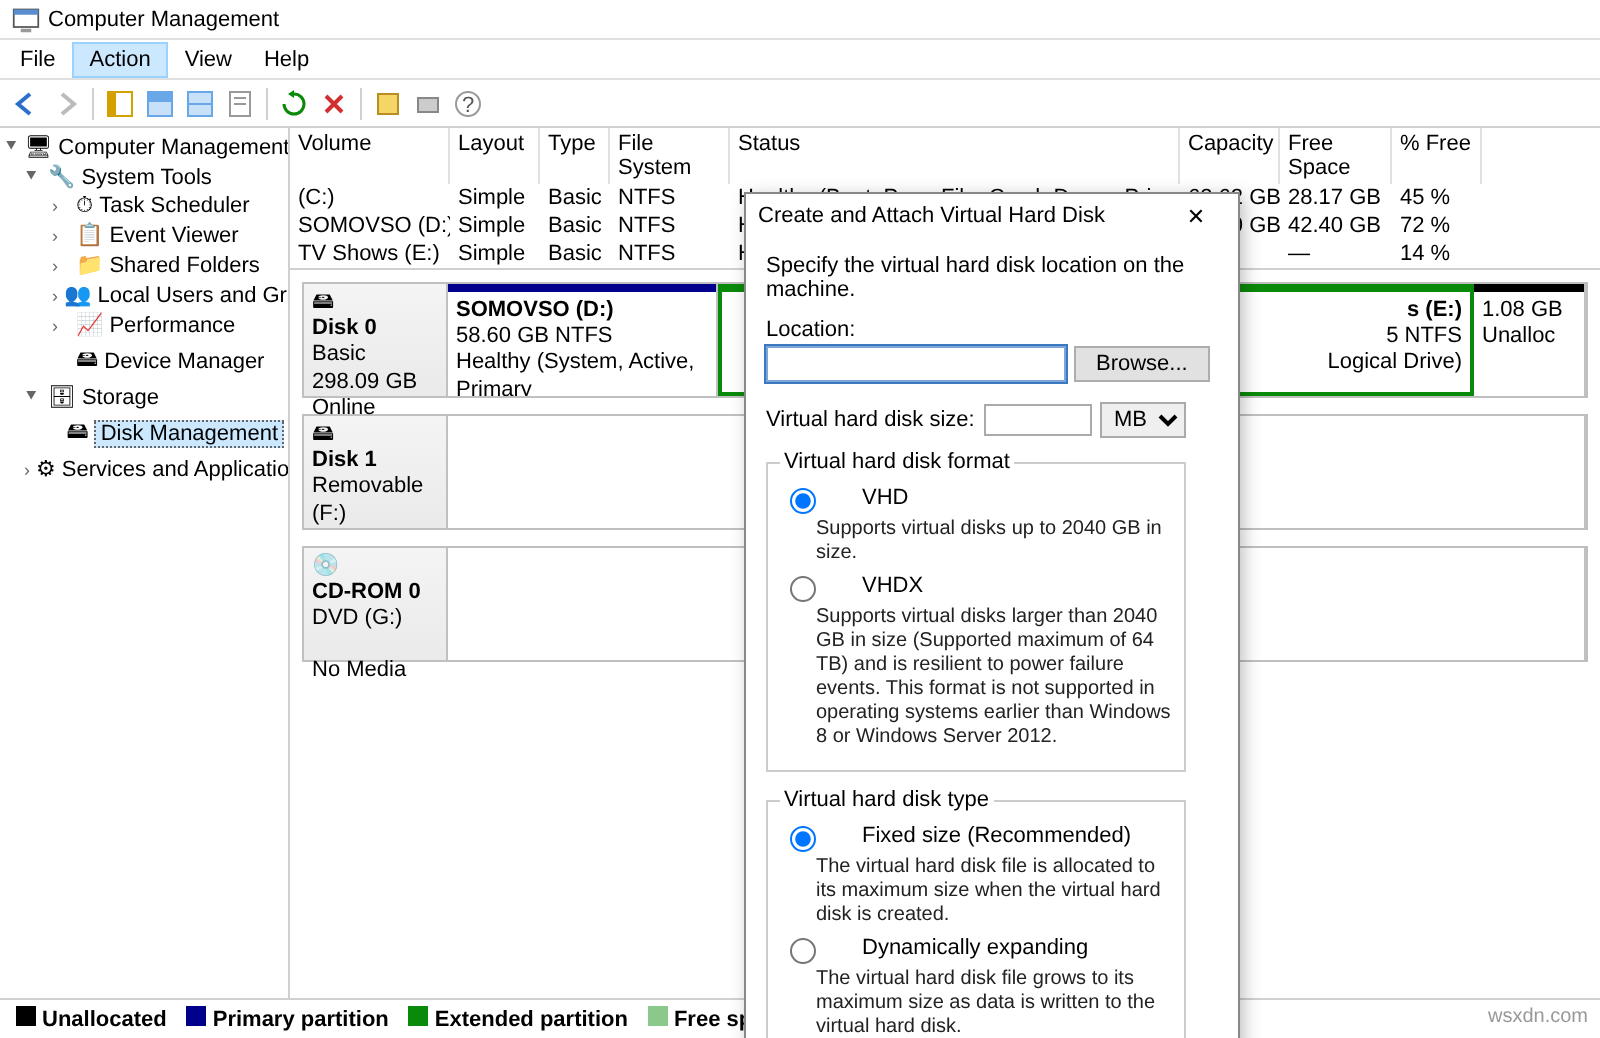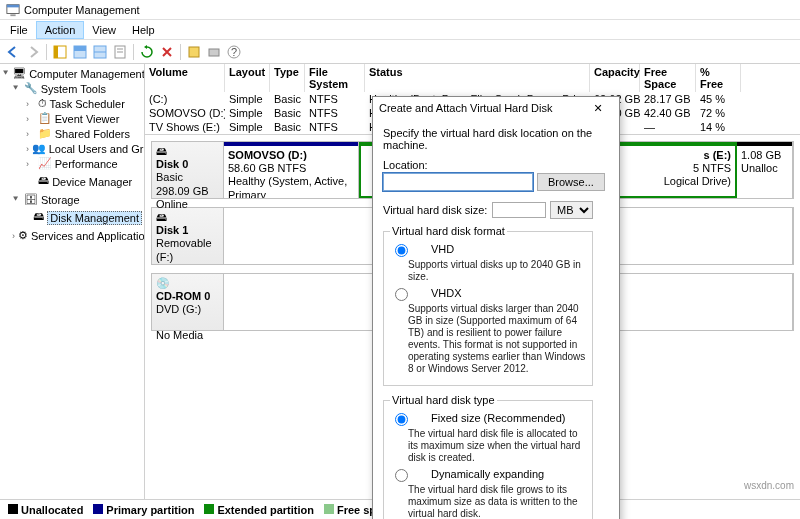--- a/index.html
+++ b/index.html
@@ -15,37 +15,37 @@
 .main { display: flex; height: calc(519px - 64px - 20px); }
 .tree { width: 145px; border-right: 1px solid #d0d0d0; overflow: hidden; padding: 2px; }
 .tnode { display: flex; align-items: center; gap: 3px; padding: 1px 0; white-space: nowrap; }
 .tnode .tg { width: 9px; font-size: 9px; color: #666; }
 .depth1 { padding-left: 10px; }
 .depth2 { padding-left: 24px; }
 .tnode.sel span:last-child { background: #cce8ff; border: 1px dotted #666; padding: 0 2px; }
 .right { flex: 1; display: flex; flex-direction: column; }
 .vollist { border-bottom: 1px solid #d0d0d0; }
 .vhdr, .vrow { display: grid; grid-template-columns: 80px 45px 35px 60px 225px 50px 56px 45px; }
-.vhdr > div { border-right: 1px solid #e0e0e0; padding: 2px 4px; background: #fff; font-weight: bold; }
+.vhdr > div { border-right: 1px solid #e0e0e0; padding: 2px 4px; background: #fff; font-weight: normal; }
 .vrow > div { padding: 1px 4px; white-space: nowrap; overflow: hidden; }
 .diskmap { flex: 1; overflow: auto; padding-top: 6px; }
 .diskrow { display: flex; border: 1px solid #c0c0c0; margin: 0 6px 8px 6px; height: 58px; }
 .diskhdr { width: 72px; border-right: 1px solid #c0c0c0; padding: 3px 4px; display: flex; flex-direction: column; line-height: 1.2; background: linear-gradient(#f4f4f4,#eaeaea); font-size: 10px; }
 .diskhdr b { font-size: 11px; }
 .part { border-right: 1px solid #c0c0c0; padding: 3px 4px; font-size: 10px; line-height: 1.2; overflow: hidden; }
 .part .bar { height: 4px; margin: -3px -4px 3px -4px; }
 .c-unalloc { background: #000; }
 .c-primary { background: #00008B; }
 .c-ext { background: #0a8a0a; }
 .c-free { background: #8bc98b; }
 .c-logical { background: #2040c0; }
 .diskmap .diskrow:nth-child(2) .part, .diskmap .diskrow:nth-child(3) .part { flex: 1; }
 .legend { height: 20px; border-top: 1px solid #d0d0d0; display: flex; align-items: center; gap: 10px; padding: 0 8px; font-size: 10px; font-weight: bold; }
 .legend .sw { width: 10px; height: 10px; display: inline-block; margin-right: 3px; }
-.watermark { position: absolute; right: 6px; bottom: 28px; font-size: 10px; color: #999; }
+.watermark { position: absolute; right: 6px; bottom: 5px; font-size: 10px; color: #999; }
 
 .dialog { position: absolute; left: 372px; top: 96px; width: 248px; background: #fff; border: 1px solid #888; box-shadow: 2px 2px 8px rgba(0,0,0,0.25); }
 .dlg-title { height: 22px; display: flex; align-items: center; justify-content: space-between; padding: 0 6px; font-size: 12px; }
 .dlg-close { width: 30px; text-align: center; }
 .dlg-body { padding: 8px 26px 10px 10px; font-size: 11px; }
 .dlg-body label { display: block; margin: 4px 0 2px; }
 .locrow { display: flex; gap: 4px; margin-bottom: 10px; }
 .locrow input { flex: 1; border: 1px solid #7aa7d8; padding: 1px 3px; outline: 1px solid #3c78c0; }
 .btn { border: 1px solid #adadad; background: #e1e1e1; padding: 2px 10px; font-size: 11px; }
 .sizerow { display: flex; align-items: center; gap: 4px; margin-bottom: 6px; }

